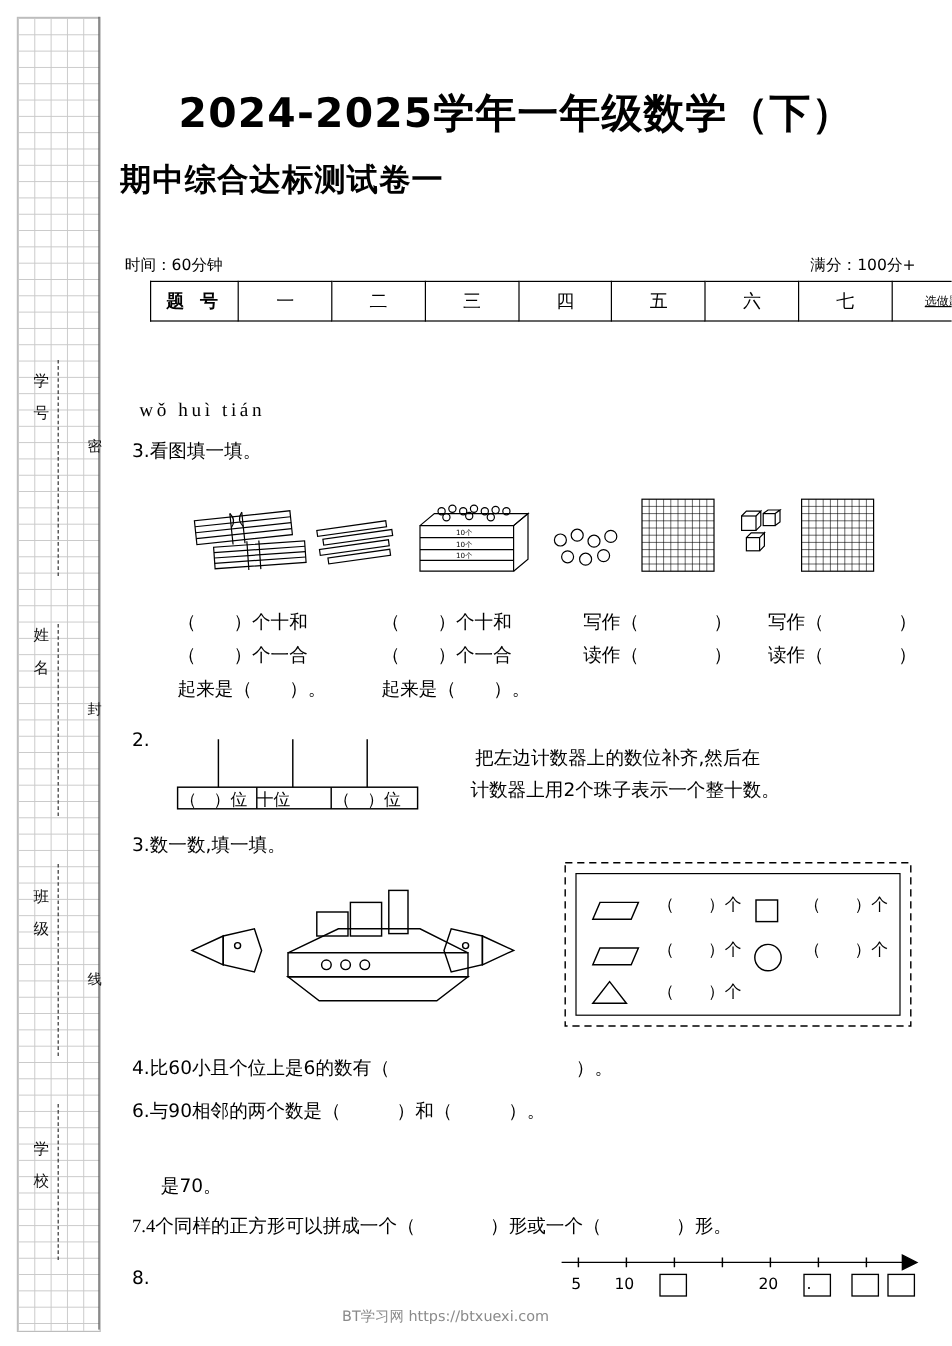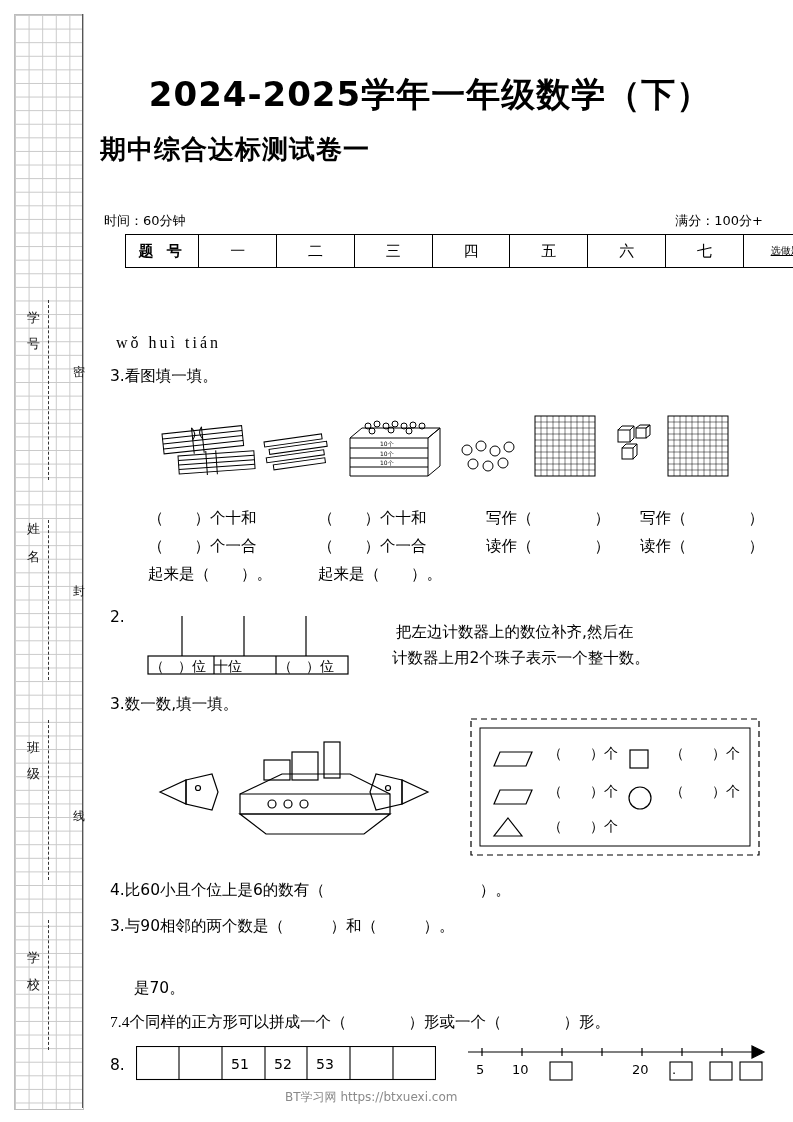--- a/index.html
+++ b/index.html
@@ -355,44 +355,26 @@
       </g>
     </svg>
   </div>
   <div class="q small" style="left:548px;top:745px;">（　　）个</div>
   <div class="q small" style="left:670px;top:745px;">（　　）个</div>
   <div class="q small" style="left:548px;top:783px;">（　　）个</div>
   <div class="q small" style="left:670px;top:783px;">（　　）个</div>
   <div class="q small" style="left:548px;top:818px;">（　　）个</div>
 
   <div class="q" style="left:110px;top:880px;">4.比60小且个位上是6的数有（　　　　　　　　　　）。</div>
-  <div class="q" style="left:110px;top:916px;">3.与90相邻的两个数是（　　　）和（　　　）。</div>
+  <div class="q" style="left:110px;top:916px;">6.与90相邻的两个数是（　　　）和（　　　）。</div>
   <div class="q" style="left:134px;top:978px;">是70。</div>
   <div class="q" style="left:110px;top:1012px;font-family:Liberation Serif, serif;">7.4个同样的正方形可以拼成一个（　　　　）形或一个（　　　　）形。</div>
 
   <div class="q" style="left:110px;top:1056px;">8.</div>
 
-  <div class="d" style="left:136px;top:1046px;">
-    <svg width="300" height="36" viewBox="0 0 300 36">
-      <rect x="0.5" y="0.5" width="299" height="33" fill="none" stroke="#000" stroke-width="1.1"></rect>
-      <g stroke="#000" stroke-width="1.1">
-        <line x1="43" y1="0" x2="43" y2="34"></line>
-        <line x1="86" y1="0" x2="86" y2="34"></line>
-        <line x1="129" y1="0" x2="129" y2="34"></line>
-        <line x1="171" y1="0" x2="171" y2="34"></line>
-        <line x1="214" y1="0" x2="214" y2="34"></line>
-        <line x1="257" y1="0" x2="257" y2="34"></line>
-      </g>
-      <g font-size="14" font-family="DejaVu Sans" fill="#000">
-        <text x="95" y="23">51</text>
-        <text x="138" y="23">52</text>
-        <text x="180" y="23">53</text>
-      </g>
-    </svg>
-  </div>
 
   <div class="d" style="left:466px;top:1042px;">
     <svg width="300" height="48" viewBox="0 0 300 48">
       <g stroke="#000" stroke-width="1.2" fill="none">
         <line x1="2" y1="10" x2="286" y2="10"></line>
         <path d="M286 4 L298 10 L286 16 Z" fill="#000"></path>
         <line x1="16" y1="6" x2="16" y2="14"></line>
         <line x1="56" y1="6" x2="56" y2="14"></line>
         <line x1="96" y1="6" x2="96" y2="14"></line>
         <line x1="136" y1="6" x2="136" y2="14"></line>

